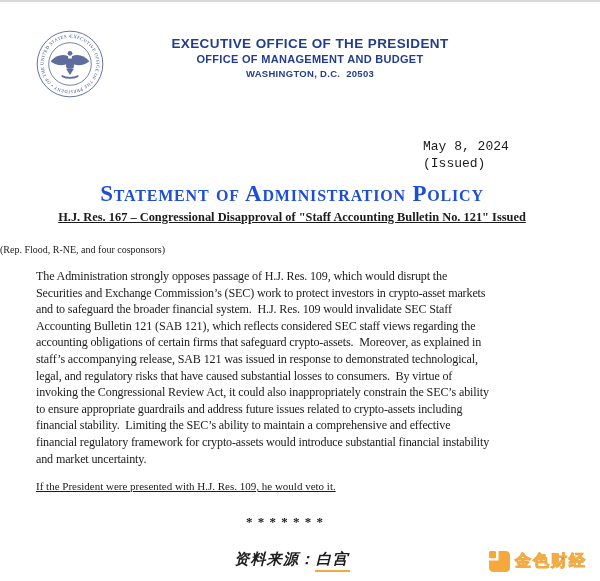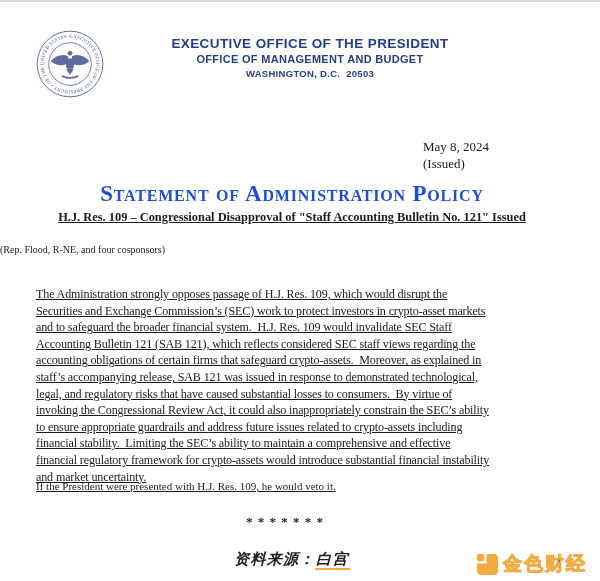--- a/index.html
+++ b/index.html
@@ -37,20 +37,21 @@
   .lh2 { font-size: 11px;   line-height: 15px; letter-spacing: 0.3px; }
   .lh3 { font-size: 9.5px;  line-height: 13px; letter-spacing: 0.3px; white-space: pre-wrap; }
 
   
   .dateblock {
     position: absolute;
     left: 423px;
     top: 136px;
     font-size: 13px;
     line-height: 17px;
+    font-family: Liberation Mono, monospace;
   }
 
   
   .title {
     position: absolute;
     top: 179px;
     left: 0;
     width: 584px;
     text-align: center;
     font-size: 23px;
@@ -74,28 +75,27 @@
     position: absolute;
     top: 242px;
     left: 0;
     width: 584px;
     font-size: 10px;
   }
 
   
   .bodytext {
     position: absolute;
-    top: 284px;
+    top: 266px;
     left: 36px;
     width: 548px;
     font-size: 12.1px;
     line-height: 16.6px;
     letter-spacing: -0.15px;
     white-space: pre-wrap;
-    text-decoration: underline;
   }
   .veto {
     position: absolute;
     top: 478px;
     left: 36px;
     width: 548px;
     font-size: 11px;
     text-decoration: underline;
   }
   .stars {
@@ -109,21 +109,21 @@
     letter-spacing: 1px;
   }
 
   
   .source-caption {
     position: absolute;
     top: 548px;
     left: 0;
     width: 584px;
     text-align: center;
-    font-family: Liberation Sans, sans-serif;
+    font-family: Liberation Mono, monospace;
     font-style: italic;
     font-weight: bold;
     font-size: 15px;
     letter-spacing: 1.2px;
     color: #1e1e1e;
   }
   .source-caption .src-link {
     border-bottom: 2.5px solid #f5a83b;
     padding: 0 1px 1px 1px;
     cursor: pointer;
@@ -132,21 +132,21 @@
     position: absolute;
     top: 549px;
     right: 13px;
     display: flex;
     align-items: center;
     gap: 5px;
   }
   .brand-text {
     font-family: "Liberation Sans", sans-serif;
     font-weight: bold;
-    font-size: 19px;
+    font-size: 16px;
     letter-spacing: 2px;
     color: #701a75;
     -webkit-text-stroke: 1px #f0ad45;
     text-shadow: 0 0 1px #f3b457;
   }
 </style>
 </head>
 <body>
 
 <div class="page">
@@ -178,21 +178,21 @@
   </div>
 
   <div class="dateblock">
     <div>May 8, 2024</div>
     <div>(Issued)</div>
   </div>
 
   <div class="title">Statement of Administration Policy</div>
 
   <div class="subtitle">
-    <div><span class="uline">H.J. Res. 109 – Congressional Disapproval of "Staff Accounting Bulletin No. 121" Issued</span></div>
+    <div><span class="uline">H.J. Res. 167 – Congressional Disapproval of "Staff Accounting Bulletin No. 121" Issued</span></div>
   </div>
   <div class="sponsors">(Rep. Flood, R-NE, and four cosponsors)</div>
 
   <div class="bodytext">The Administration strongly opposes passage of H.J. Res. 109, which would disrupt the
 Securities and Exchange Commission’s (SEC) work to protect investors in crypto-asset markets
 and to safeguard the broader financial system.  H.J. Res. 109 would invalidate SEC Staff
 Accounting Bulletin 121 (SAB 121), which reflects considered SEC staff views regarding the
 accounting obligations of certain firms that safeguard crypto-assets.  Moreover, as explained in
 staff’s accompanying release, SAB 121 was issued in response to demonstrated technological,
 legal, and regulatory risks that have caused substantial losses to consumers.  By virtue of

